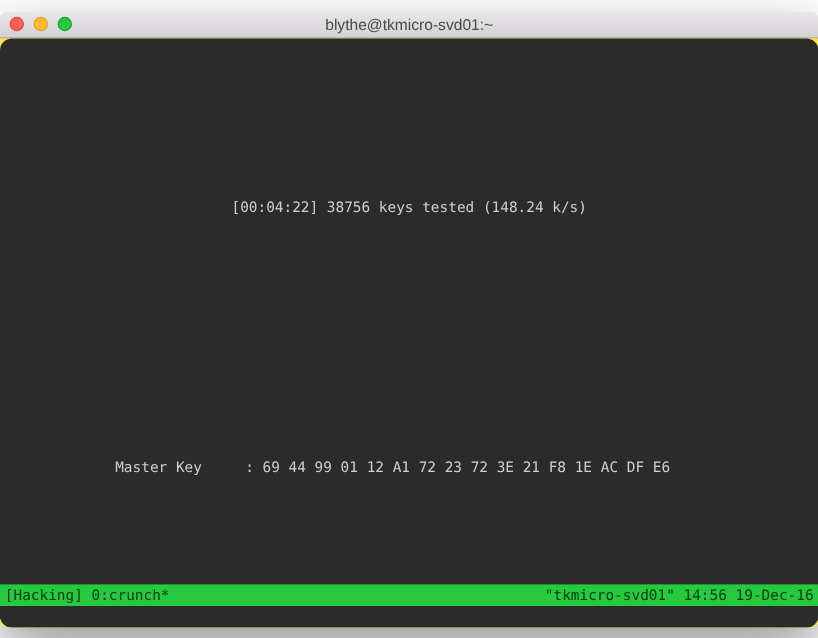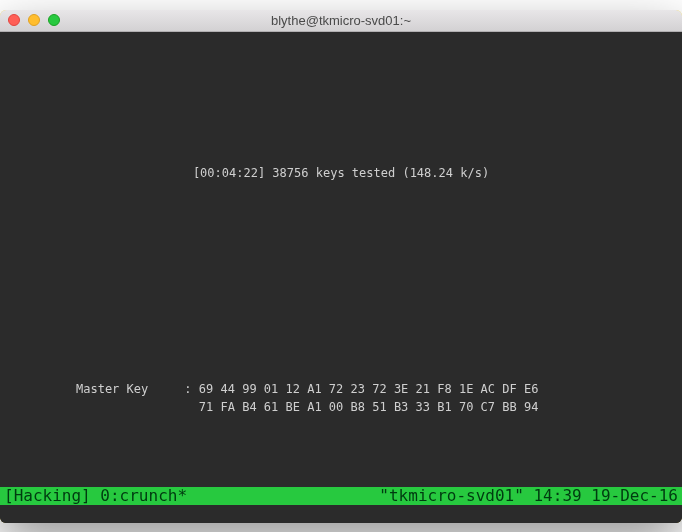--- a/index.html
+++ b/index.html
@@ -52,35 +52,36 @@
   .terminal {
     flex: 1;
     background: #2b2b2b;
     color: #cfcfcf;
     font-size: 12px;
     line-height: 18px;
     padding: 6px 8px 12px 8px;
     white-space: pre;
     overflow: hidden;
     position: relative;
+    border-radius: 10px;
   }
   .spacer { height: 54px; }
   .spacer2 { height: 36px; }
   .line { display: block; }
   .center { text-align: center; }
-  .kvblock { margin-left: 68px; }
+  .kvblock { margin-left: 88px; }
   .statusbar {
     position: absolute;
     bottom: 18px;
     left: 0;
     right: 0;
     height: 18px;
     background: #27c93f;
     color: #003b10;
-    font-size: 16px;
+    font-size: 12px;
     line-height: 18px;
     display: flex;
     padding: 0 4px;
   }
   .statusbar .left { color: #003b10; }
   .statusbar .right { margin-left: auto; color: #003b10; }
   .statusbar .quoted { }
   .bottom-gap {
     position: absolute;
     bottom: 0; left: 0; right: 0;
@@ -101,32 +102,32 @@
     </div>
     <div class="title">blythe@tkmicro-svd01:~</div>
   </div>
 
   <div class="terminal">
     <div class="spacer"></div>
     <span class="line center">[00:04:22] 38756 keys tested (148.24 k/s)</span>
     <div class="spacer2"></div>
     <div class="spacer2"></div>
 
-    <div class="kvblock"><span class="line"><span>Master Key     : </span><span>69 44 99 01 12 A1 72 23 72 3E 21 F8 1E AC DF E6</span></span><span class="line"><span>                 </span><span>71 FA B4 61 BE A1 00 B8 51 B3 33 B1 70 C7 BB 94</span></span></div>
+    <div class="kvblock"><span class="line"><span>Master Key     : </span><span>69 44 99 01 12 A1 72 23 72 3E 21 F8 1E AC DF E6</span></span><span class="line"><span>                 </span></span></div>
 
     <span class="line"> </span>
 
     
 
     
 
     
 
     
 
     <div class="statusbar">
       <span class="left">[Hacking] 0:crunch*</span>
-      <span class="right"><span class="quoted">"tkmicro-svd01"</span> <span>14:39</span> <span>19-Dec-16</span></span>
+      <span class="right"><span class="quoted">"tkmicro-svd01"</span> <span>14:56</span> <span>19-Dec-16</span></span>
     </div>
     <div class="bottom-gap"></div>
   </div>
 
 </div>
 
 </body></html>

